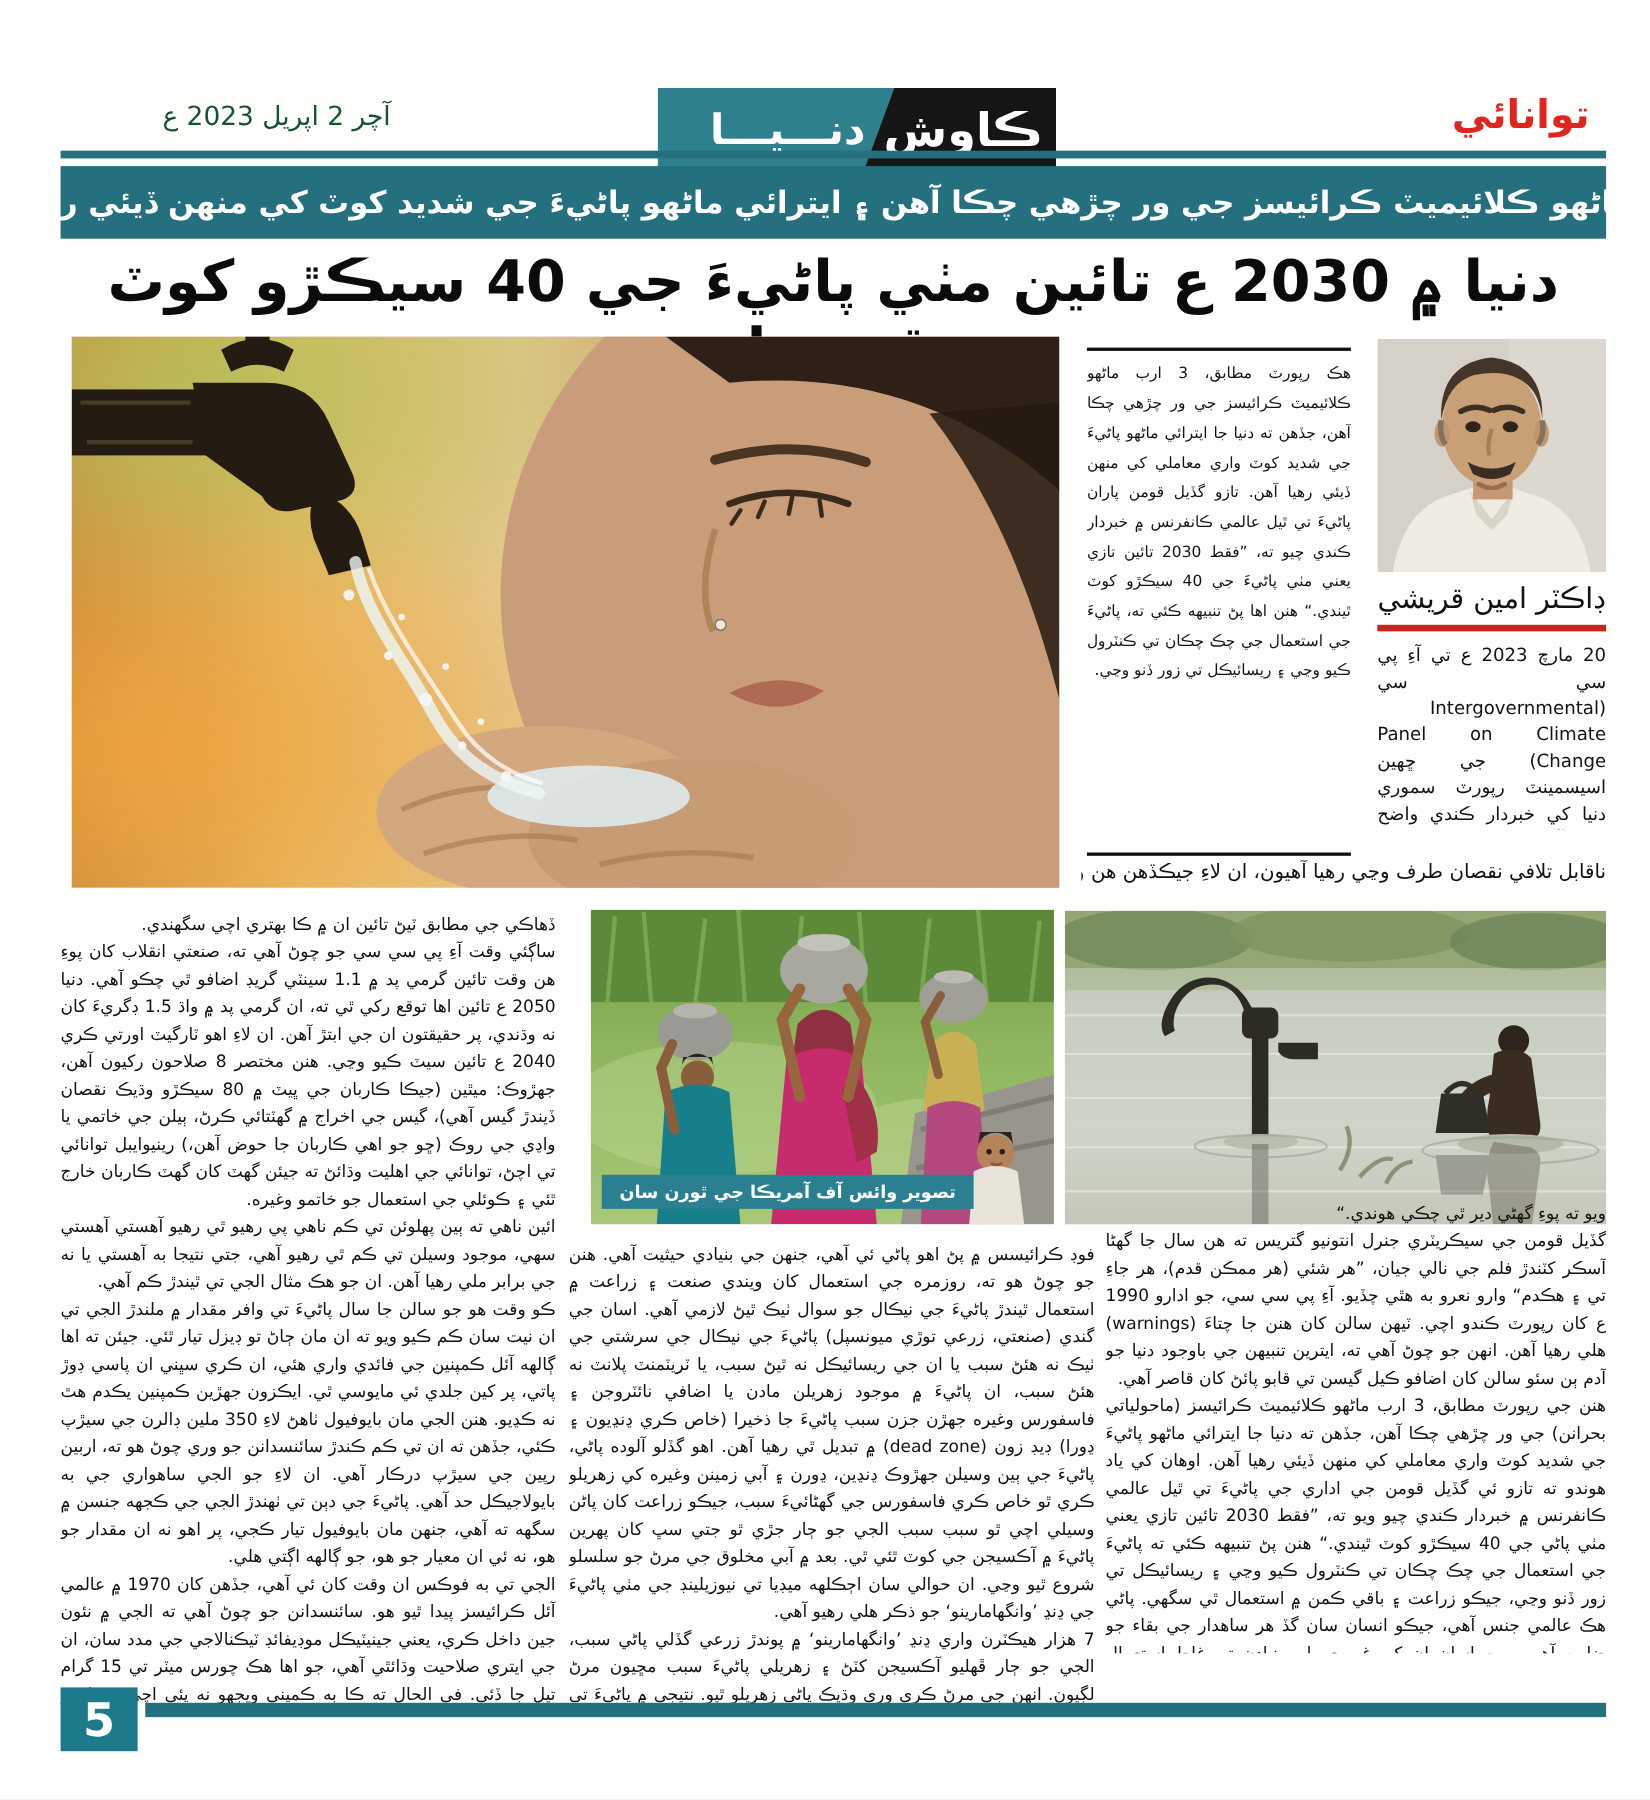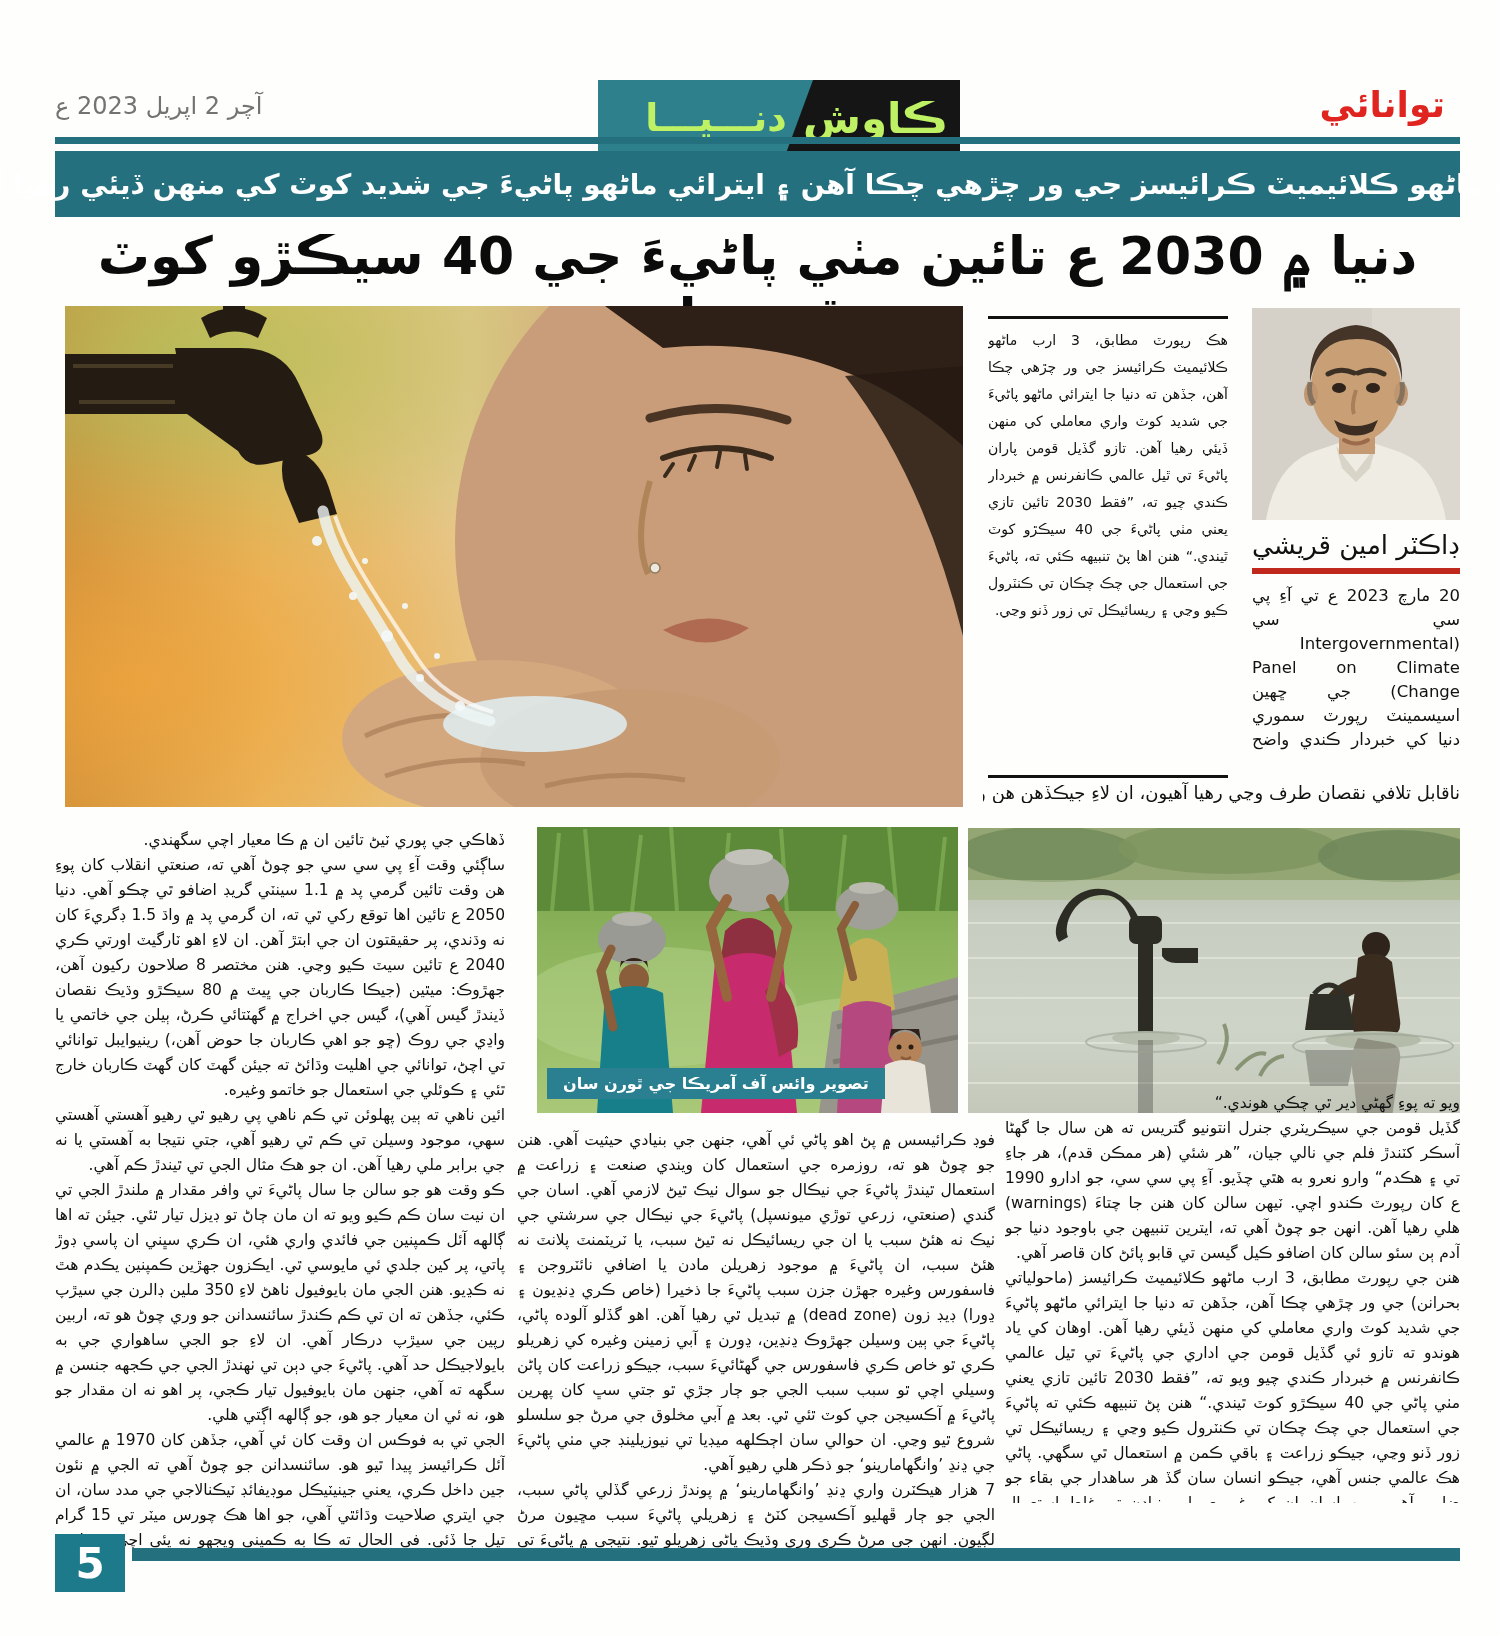--- a/index.html
+++ b/index.html
@@ -2,26 +2,26 @@
 <html lang="sd" dir="rtl"><head>
 <meta charset="utf-8">
 <style>
   html,body{margin:0;padding:0;background:#e8e8e4;}
   .page{
     position:relative;width:1500px;height:1636px;margin:0 auto;
     background:#fefefc;overflow:hidden;
     font-family:"DejaVu Sans",sans-serif;color:#111;
   }
   
-  .date{position:absolute;top:92px;left:55px;width:300px;font-size:24px;direction:rtl;text-align:left;color:#737373;}
+  .date{position:absolute;top:92px;left:55px;width:300px;font-size:24px;direction:rtl;text-align:right;color:#14532d;}
   .section-label{position:absolute;top:84px;right:55px;font-size:36px;font-weight:bold;color:#e02520;direction:rtl;}
   .masthead{position:absolute;top:80px;left:598px;width:362px;height:76px;}
   .masthead .teal-part{position:absolute;left:0;top:0;width:250px;height:76px;background:#2e808d;display:flex;align-items:center;justify-content:center;}
   .masthead .black-part{position:absolute;right:0;top:0;width:175px;height:76px;background:#151515;clip-path:polygon(16% 0,100% 0,100% 100%,0 100%);display:flex;align-items:center;justify-content:center;}
-  .masthead .word{color:#bef264;font-weight:bold;direction:rtl;}
+  .masthead .word{color:#ffffff;font-weight:bold;direction:rtl;}
   .masthead .teal-part .word{font-size:38px;letter-spacing:1px;padding-right:14px;}
   .masthead .black-part .word{font-size:42px;padding-left:6px;}
   .top-rule{position:absolute;top:137px;left:55px;width:1405px;height:7px;background:#24707e;}
   .banner{position:absolute;top:151px;left:55px;width:1405px;height:66px;background:#24707e;display:flex;align-items:center;justify-content:center;}
   .banner-text{color:#ffffff;font-size:28px;font-weight:bold;direction:rtl;white-space:nowrap;}
   .headline{position:absolute;top:226px;left:55px;width:1405px;text-align:center;font-size:52px;font-weight:bold;color:#0b0b0b;direction:rtl;}
   
   .photo{position:absolute;overflow:hidden;background:#ccc;}
   .main-photo{left:65px;top:306px;width:898px;height:501px;}
   .field-photo{left:537px;top:827px;width:421px;height:286px;font-weight:bold;}
@@ -280,21 +280,21 @@
       </g>
       <path d="M250,236 q14,-22 6,-40 M268,242 q18,-20 30,-16 M292,248 q8,-18 24,-20" stroke="#6b7a52" stroke-width="4" fill="none" opacity="0.7"></path>
       <g stroke="#9aa392" stroke-width="2" fill="none" opacity="0.6">
         <ellipse cx="178" cy="214" rx="60" ry="10"></ellipse>
           <ellipse cx="405" cy="218" rx="80" ry="12"></ellipse>
       </g>
     </svg>
   </div>
 
   <div class="bodycol col-left">
-    <p>ڏهاڪي جي پوري ٽيڻ تائين ان ۾ ڪا معيار اچي سگهندي.</p>
+    <p>ڏهاڪي جي مطابق ٽيڻ تائين ان ۾ ڪا بهتري اچي سگهندي.</p>
     <p>ساڳئي وقت آءِ پي سي سي جو چوڻ آهي ته، صنعتي انقلاب کان پوءِ هن وقت تائين گرمي پد ۾ 1.1 سينٽي گريڊ اضافو ٿي چڪو آهي. دنيا 2050 ع تائين اها توقع رکي ٿي ته، ان گرمي پد ۾ واڌ 1.5 ڊگريءَ کان نه وڌندي، پر حقيقتون ان جي ابتڙ آهن. ان لاءِ اهو ٽارگيٽ اورتي ڪري 2040 ع تائين سيٽ ڪيو وڃي. هنن مختصر 8 صلاحون رکيون آهن، جهڙوڪ: ميٿين (جيڪا ڪاربان جي ڀيٽ ۾ 80 سيڪڙو وڌيڪ نقصان ڏيندڙ گيس آهي)، گيس جي اخراج ۾ گهٽتائي ڪرڻ، ٻيلن جي خاتمي يا واڍي جي روڪ (ڇو جو اهي ڪاربان جا حوض آهن،) رينيوايبل توانائي تي اچڻ، توانائي جي اهليت وڌائڻ ته جيئن گهٽ کان گهٽ ڪاربان خارج ٿئي ۽ ڪوئلي جي استعمال جو خاتمو وغيره.</p>
     <p>ائين ناهي ته ٻين پهلوئن تي ڪم ناهي پي رهيو ٿي رهيو آهستي آهستي سهي، موجود وسيلن تي ڪم ٿي رهيو آهي، جتي نتيجا به آهستي يا نه جي برابر ملي رهيا آهن. ان جو هڪ مثال الجي تي ٿيندڙ ڪم آهي.</p>
     <p>ڪو وقت هو جو سالن جا سال پاڻيءَ تي وافر مقدار ۾ ملندڙ الجي تي ان نيت سان ڪم ڪيو ويو ته ان مان ڄاڻ تو ڊيزل تيار ٿئي. جيئن ته اها ڳالهه آئل ڪمپنين جي فائدي واري هئي، ان ڪري سڀني ان پاسي ڊوڙ پاتي، پر کين جلدي ئي مايوسي ٿي. ايڪزون جهڙين ڪمپنين يڪدم هٿ نه ڪڍيو. هنن الجي مان بايوفيول ٺاهڻ لاءِ 350 ملين ڊالرن جي سيڙپ ڪئي، جڏهن ته ان تي ڪم ڪندڙ سائنسدانن جو وري چوڻ هو ته، اربين رپين جي سيڙپ درڪار آهي. ان لاءِ جو الجي ساهواري جي به بايولاجيڪل حد آهي. پاڻيءَ جي دٻن تي ٺهندڙ الجي جي ڪجهه جنسن ۾ سگهه ته آهي، جنهن مان بايوفيول تيار ڪجي، پر اهو نه ان مقدار جو هو، نه ئي ان معيار جو هو، جو ڳالهه اڳتي هلي.</p>
     <p>الجي تي به فوڪس ان وقت کان ئي آهي، جڏهن کان 1970 ۾ عالمي آئل ڪرائيسز پيدا ٿيو هو. سائنسدانن جو چوڻ آهي ته الجي ۾ نئون جين داخل ڪري، يعني جينيٽيڪل موڊيفائڊ ٽيڪنالاجي جي مدد سان، ان جي ايتري صلاحيت وڌائٿي آهي، جو اها هڪ چورس ميٽر تي 15 گرام تيل جا ڏئي. في الحال ته ڪا به ڪمپني ويجهو نه پئي اچي، پر ايندڙ وقت ۾ ان تي ڪم ضرور اهميت اختيار ڪندو.</p>
 
   </div>
   <div class="bodycol col-mid">
     <p>فوڊ ڪرائيسس ۾ پڻ اهو پاڻي ئي آهي، جنهن جي بنيادي حيثيت آهي. هنن جو چوڻ هو ته، روزمره جي استعمال کان ويندي صنعت ۽ زراعت ۾ استعمال ٿيندڙ پاڻيءَ جي نيڪال جو سوال ٺيڪ ٿيڻ لازمي آهي. اسان جي گندي (صنعتي، زرعي توڙي ميونسپل) پاڻيءَ جي نيڪال جي سرشتي جي ٺيڪ نه هئڻ سبب يا ان جي ريسائيڪل نه ٿيڻ سبب، يا ٽريٽمنٽ پلانٽ نه هئڻ سبب، ان پاڻيءَ ۾ موجود زهريلن مادن يا اضافي نائٽروجن ۽ فاسفورس وغيره جهڙن جزن سبب پاڻيءَ جا ذخيرا (خاص ڪري ڍنڍيون ۽ ڍورا) ڊيڊ زون (dead zone) ۾ تبديل ٿي رهيا آهن. اهو گڏلو آلوده پاڻي، پاڻيءَ جي ٻين وسيلن جهڙوڪ ڍنڍين، ڍورن ۽ آبي زمينن وغيره کي زهريلو ڪري ٿو خاص ڪري فاسفورس جي گهڻائيءَ سبب، جيڪو زراعت کان پاڻن وسيلي اچي ٿو سبب سبب الجي جو ڄار جڙي ٿو جتي سڀ کان پهرين پاڻيءَ ۾ آڪسيجن جي کوٽ ٿئي ٿي. بعد ۾ آبي مخلوق جي مرڻ جو سلسلو شروع ٿيو وڃي. ان حوالي سان اڄڪلهه ميڊيا تي نيوزيلينڊ جي مٺي پاڻيءَ جي ڍنڍ ’وانگهامارينو‘ جو ذڪر هلي رهيو آهي.</p>
     <p>7 هزار هيڪٽرن واري ڍنڍ ’وانگهامارينو‘ ۾ پوندڙ زرعي گڏلي پاڻي سبب، الجي جو ڄار ڦهليو آڪسيجن کٽڻ ۽ زهريلي پاڻيءَ سبب مڇيون مرڻ لڳيون. انهن جي مرڻ ڪري وري وڌيڪ پاڻي زهريلو ٿيو. نتيجي ۾ پاڻيءَ تي ايندڙ ۽ مڇيون کائيندڙ پکي، هزارن جي تعداد ۾ مرڻ لڳا آهن. ائين ڏسندي ڏسندي هڪ ڍنڍ ۽ ان جي فطري اڪالاجي، ماحولياتي گڏلاڻ سبب موت جو شڪار ٿي وئي.</p>
 

